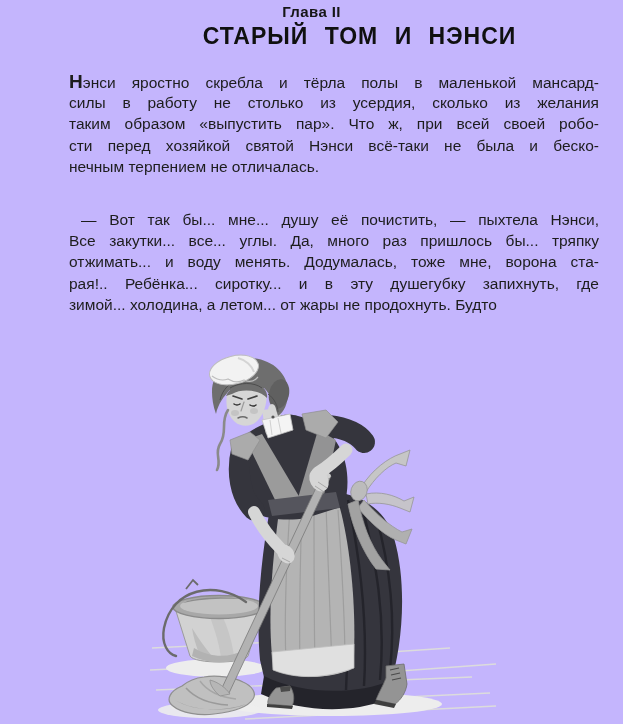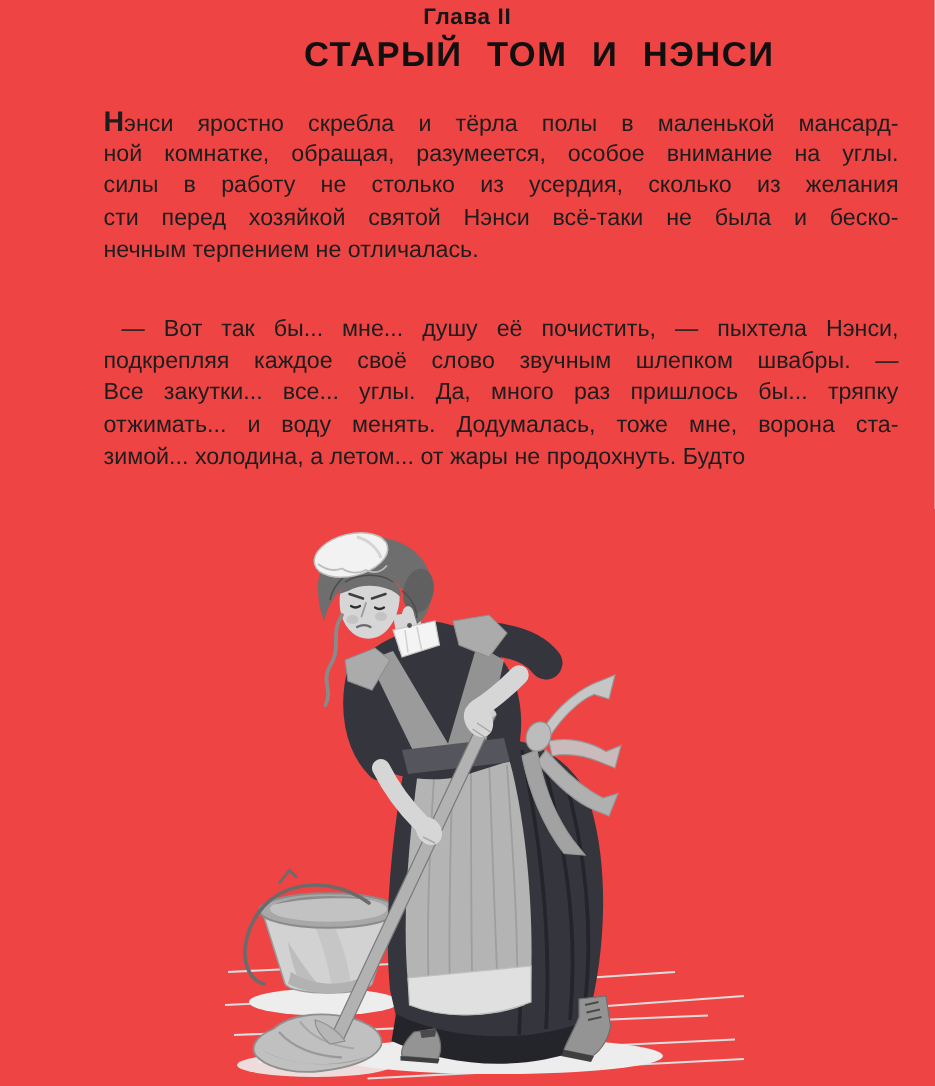--- a/index.html
+++ b/index.html
@@ -1,18 +1,18 @@
 <!DOCTYPE html>
 <html><head>
 <meta charset="utf-8">
 <style>
   html,body{margin:0;padding:0;}
   body{width:623px;height:724px;background:#ffffff;overflow:hidden;
        font-family:"Liberation Sans","DejaVu Sans",sans-serif;}
-  .page{position:relative;width:623px;height:724px;background:#ef4444;}
+  .page{position:relative;width:623px;height:724px;background:#c4b5fd;}
 
   .chapter{position:absolute;top:3px;left:0;width:623px;text-align:center;
            font-size:15px;font-weight:bold;color:#161616;letter-spacing:.4px;}
   .title{position:absolute;top:23px;left:0;width:623px;text-align:center;
          font-size:23px;font-weight:bold;color:#101010;
          letter-spacing:1px;word-spacing:9px;padding-left:48px;}
 
   .text-block{position:absolute;left:69px;top:71px;width:530px;
               font-size:15.5px;color:#1d1d1d;}
   .line{height:21.2px;line-height:21.2px;white-space:normal;
@@ -27,28 +27,28 @@
 </head>
 <body>
 
 <div class="page">
 
   <div class="chapter">Глава II</div>
   <div class="title">СТАРЫЙ ТОМ И НЭНСИ</div>
 
   <div class="text-block">
     <div class="line"><span class="dropcap">Н</span><span>энси яростно скребла и тёрла полы в маленькой мансард-</span></div>
-    <div class="line">ной комнатке, обращая, разумеется, особое внимание на углы.</div>
     <div class="line">силы в работу не столько из усердия, сколько из желания</div>
+    <div class="line">таким образом «выпустить пар». Что ж, при всей своей робо-</div>
     <div class="line">сти перед хозяйкой святой Нэнси всё-таки не была и беско-</div>
     <div class="line last">нечным терпением не отличалась.</div>
     <div class="line indent">— Вот так бы... мне... душу её почистить, — пыхтела Нэнси,</div>
-    <div class="line">подкрепляя каждое своё слово звучным шлепком швабры. —</div>
     <div class="line">Все закутки... все... углы. Да, много раз пришлось бы... тряпку</div>
     <div class="line">отжимать... и воду менять. Додумалась, тоже мне, ворона ста-</div>
+    <div class="line">рая!.. Ребёнка... сиротку... и в эту душегубку запихнуть, где</div>
     <div class="line last">зимой... холодина, а летом... от жары не продохнуть. Будто</div>
   </div>
 
   <div class="illustration">
     <svg width="352" height="376" viewBox="0 0 352 376">
 
       <g fill="none" stroke-width="1.4" stroke="#dcdcdc">
         <path d="M 2,300 L 185,291"></path>
         <path d="M 0,322 L 235,311"></path>
         <path d="M 6,342 L 322,329"></path>

